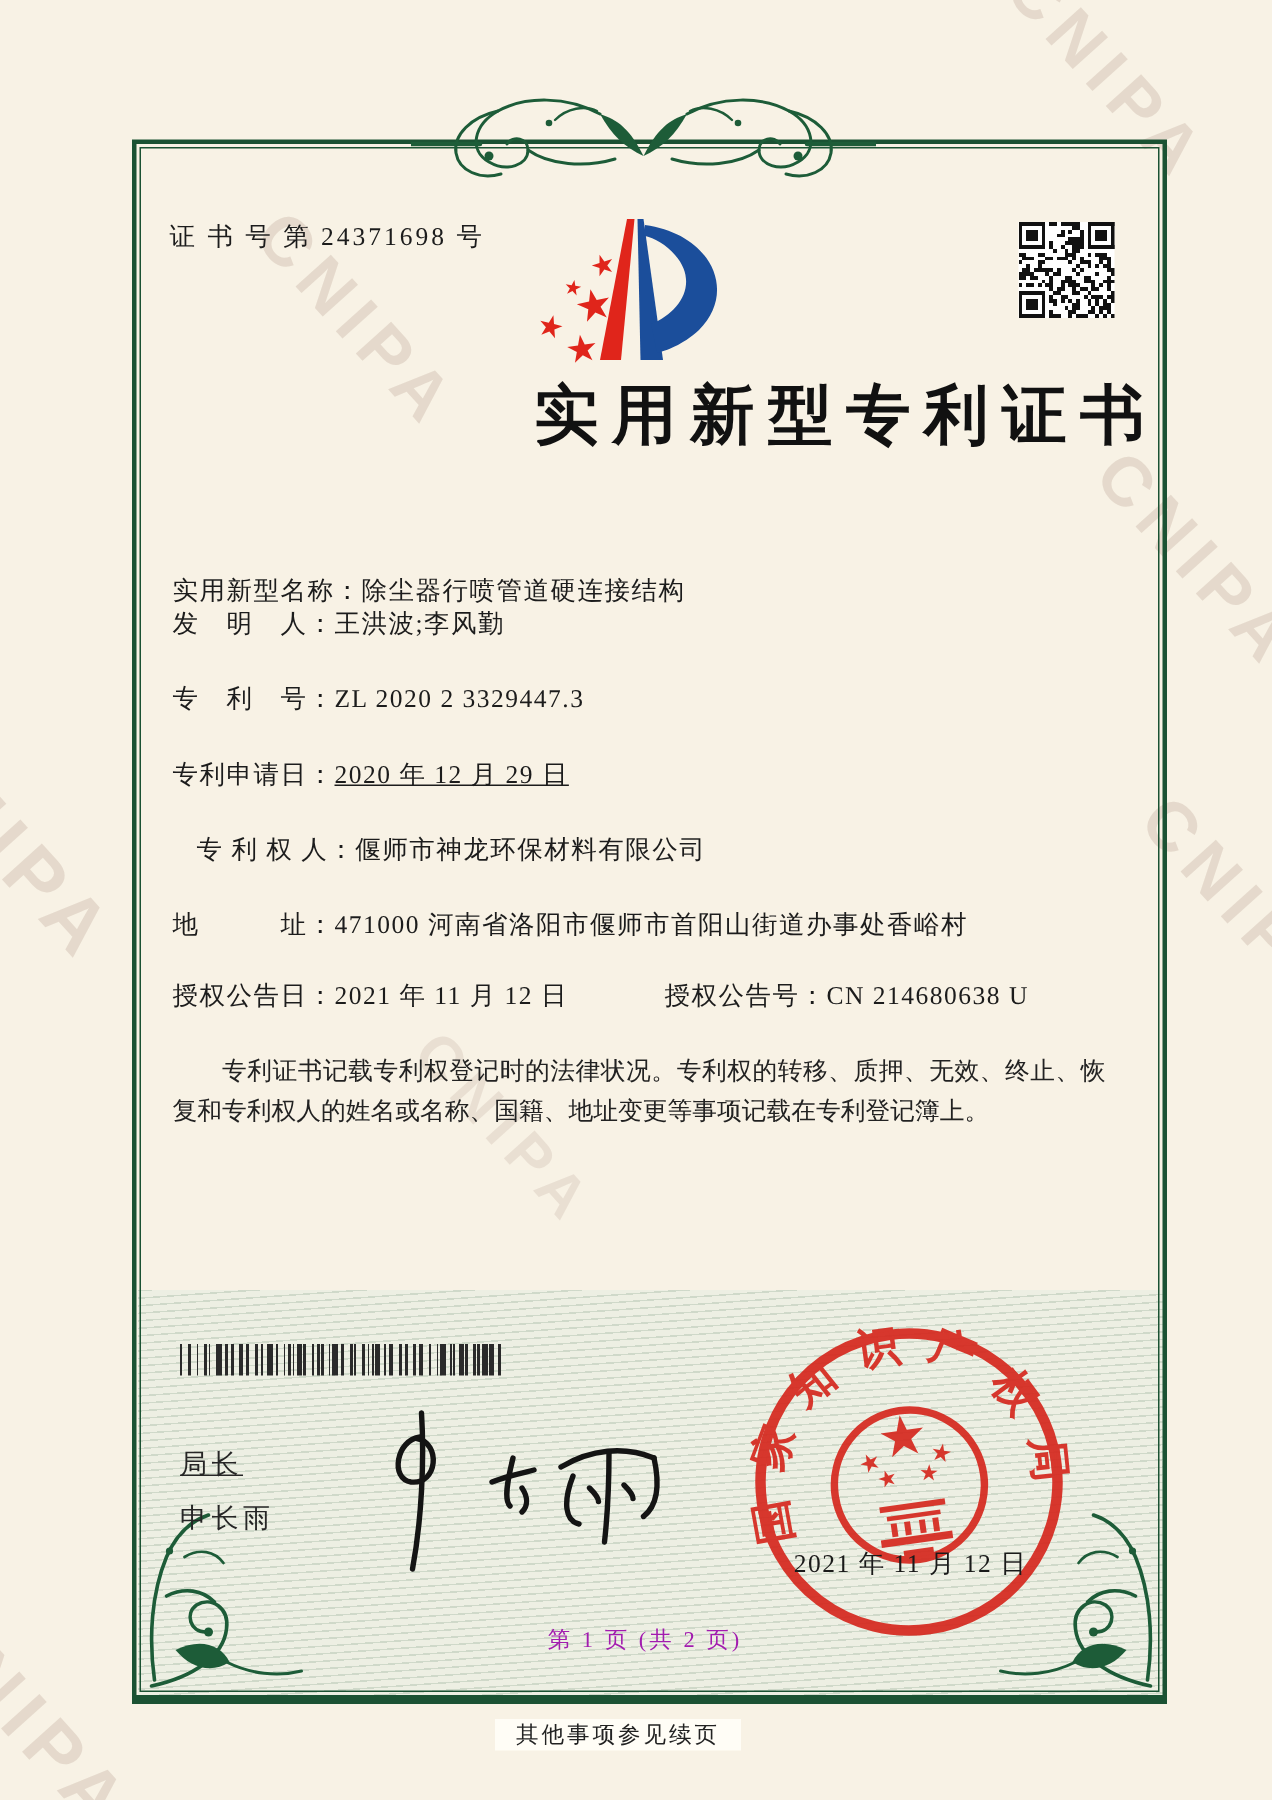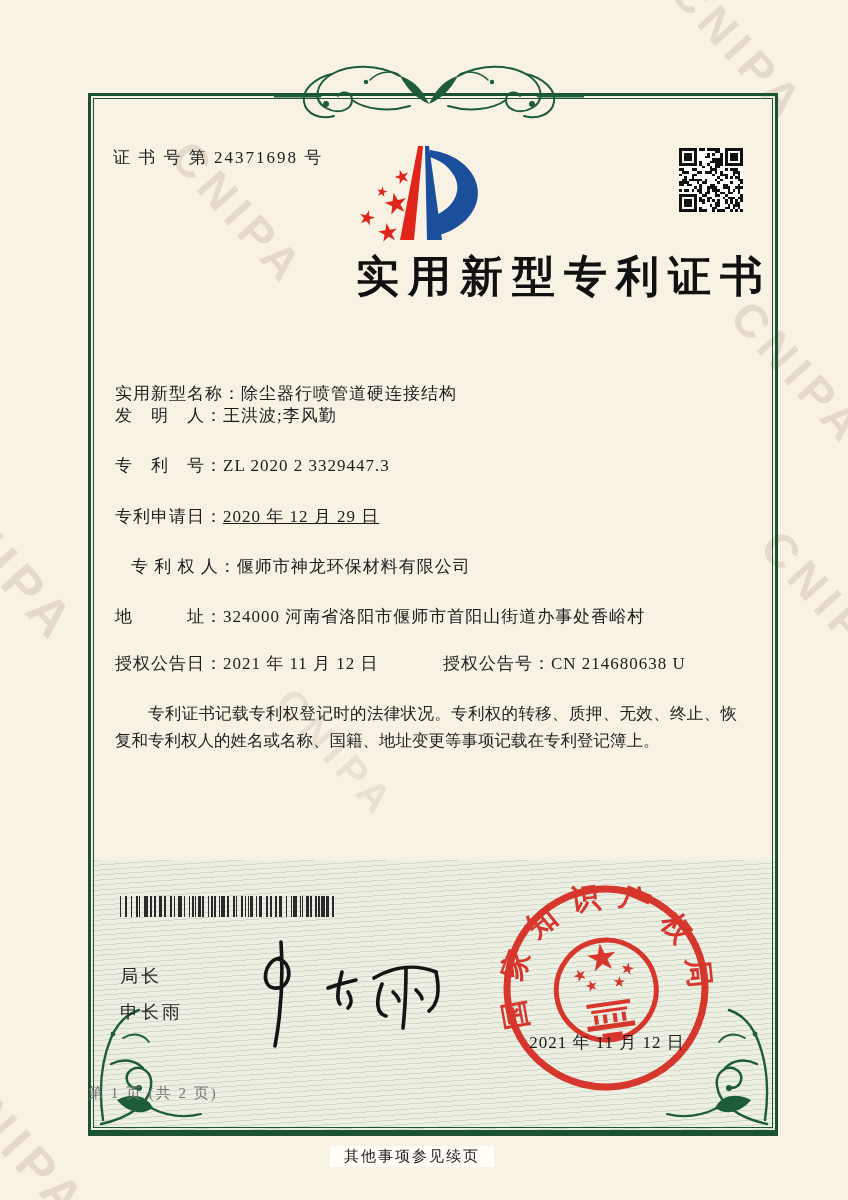--- a/index.html
+++ b/index.html
@@ -48,29 +48,29 @@
   .row-filing{top:505px;text-decoration:underline;} .row-patentee{top:555px;margin-left:16px;} .row-address{top:605px;}
   .row-grant{top:652px;}
   .grant-no-pair{position:absolute;left:328px;top:0;white-space:nowrap;}
   .body-text{
     left:115px;top:700px;width:622px;z-index:5;
     font-size:16.5px;line-height:27px;text-align:justify;color:#222;
   }
   .body-text p{margin:0;text-indent:2em;}
   .barcode{left:120px;top:896px;width:215px;height:21px;z-index:5;}
   .director-title{left:120px;top:964px;font-size:18px;letter-spacing:3px;z-index:5;
-    font-family:"Liberation Sans","DejaVu Sans",sans-serif;color:#262626;}
+    font-family:"Liberation Sans","DejaVu Sans",sans-serif;color:#262626;text-decoration:underline;}
   .director-name{left:120px;top:1000px;font-size:18px;letter-spacing:3px;z-index:5;
     font-family:"Liberation Sans","DejaVu Sans",sans-serif;color:#262626;}
   .signature{left:246px;top:938px;width:212px;height:114px;z-index:5;}
   .seal{left:496px;top:878px;width:220px;height:220px;z-index:6;transform:rotate(-8deg);}
   .seal-date{left:497px;top:1031px;width:220px;text-align:center;z-index:6;
     font-size:17px;letter-spacing:1px;color:#1a1a1a;}
-  .page-info{left:88px;top:1084px;width:684px;text-align:left;z-index:5;
-    font-size:15px;letter-spacing:2px;color:#737373;}
+  .page-info{left:88px;top:1084px;width:684px;text-align:center;z-index:5;
+    font-size:15px;letter-spacing:2px;color:#a21caf;}
   .cont-note{
     left:330px;top:1146px;z-index:5;background:#fffdf6;
     padding:1px 14px;font-size:15px;letter-spacing:2px;color:#222;
   }
   .ornament{z-index:4;pointer-events:none;}
   svg{display:block;}
 </style>
 </head>
 <body>
 
@@ -376,21 +376,21 @@
 <div class="field-row row-patno">
   <span class="field-label">专　利　号：</span><span class="field-value">ZL 2020 2 3329447.3</span>
 </div>
 <div class="field-row row-filing">
   <span class="field-label">专利申请日：</span><span class="field-value">2020 年 12 月 29 日</span>
 </div>
 <div class="field-row row-patentee">
   <span class="field-label">专 利 权 人：</span><span class="field-value">偃师市神龙环保材料有限公司</span>
 </div>
 <div class="field-row row-address">
-  <span class="field-label">地　　　址：</span><span class="field-value">324000 河南省洛阳市偃师市首阳山街道办事处香峪村</span>
+  <span class="field-label">地　　　址：</span><span class="field-value">471000 河南省洛阳市偃师市首阳山街道办事处香峪村</span>
 </div>
 <div class="field-row row-grant">
   <span class="field-label">授权公告日：</span><span class="field-value">2021 年 11 月 12 日</span>
   <span class="grant-no-pair">
     <span class="field-label">授权公告号：</span><span class="field-value">CN 214680638 U</span>
   </span>
 </div>
 
 <div class="abs body-text">
   <p>专利证书记载专利权登记时的法律状况。专利权的转移、质押、无效、终止、恢复和专利权人的姓名或名称、国籍、地址变更等事项记载在专利登记簿上。</p>

